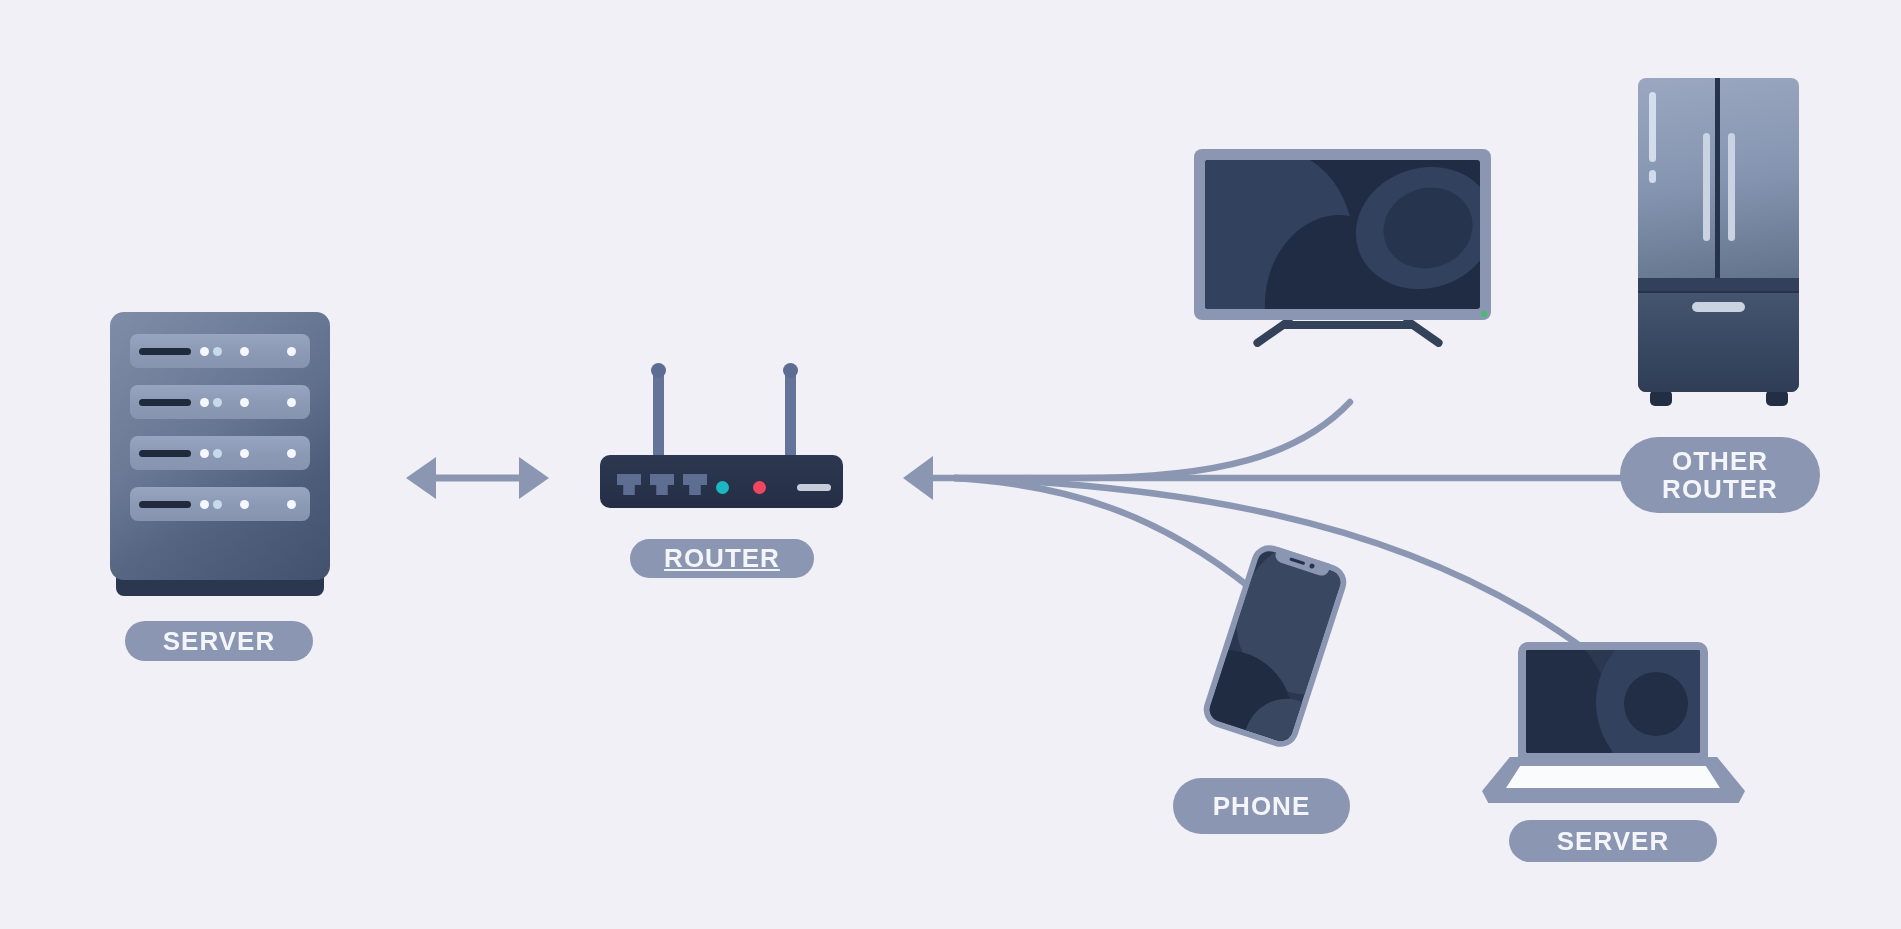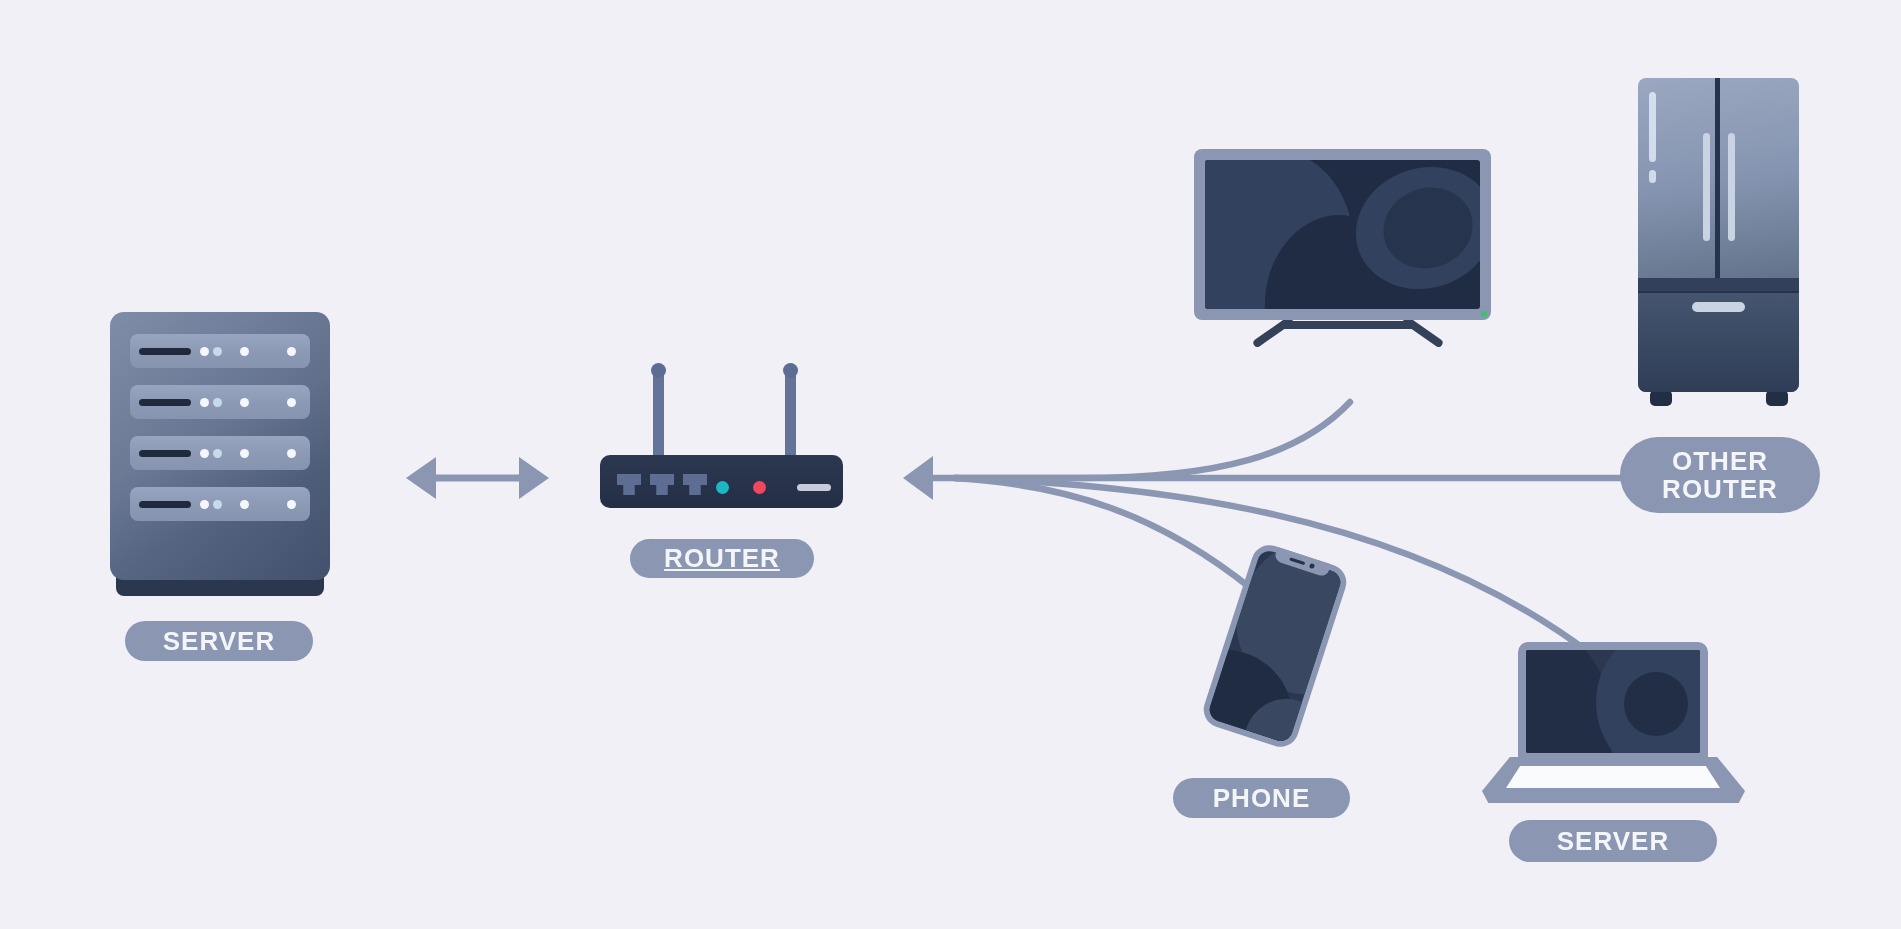--- a/index.html
+++ b/index.html
@@ -218,21 +218,21 @@
     <div class="phone-screen">
       <div class="blob" style="left:0px;top:-45px;width:150px;height:175px;background:#3a4760;border-radius:55% 45% 50% 50%;transform:rotate(28deg);"></div>
       <div class="blob" style="left:-50px;top:105px;width:135px;height:135px;background:#202c42;border-radius:50%;transform:rotate(15deg);"></div>
       <div class="blob" style="left:40px;top:135px;width:90px;height:90px;background:#3a4760;border-radius:50% 50% 40% 60%;transform:rotate(20deg);"></div>
     </div>
     <div class="phone-notch">
       <div class="notch-speaker"></div>
       <div class="notch-cam"></div>
     </div>
   </div>
-  <div class="pill" style="left:1173px;top:778px;width:177px;height:40px;">PHONE</div>
+  <div class="pill" style="left:1173px;top:778px;width:177px;height:56px;">PHONE</div>
 
   <div class="abs laptop-screen">
     <div class="laptop-display">
       <div class="blob" style="left:-45px;top:-30px;width:130px;height:185px;background:#222e45;border-radius:45% 55% 55% 45%;transform:rotate(-16deg);"></div>
       <div class="blob" style="left:70px;top:-30px;width:170px;height:165px;background:#32415e;border-radius:50%;"></div>
       <div class="blob" style="left:98px;top:22px;width:64px;height:64px;background:#222e45;border-radius:50%;"></div>
     </div>
   </div>
   <div class="abs hinge" style="left:1537px;"></div>
   <div class="abs hinge" style="left:1663px;"></div>

